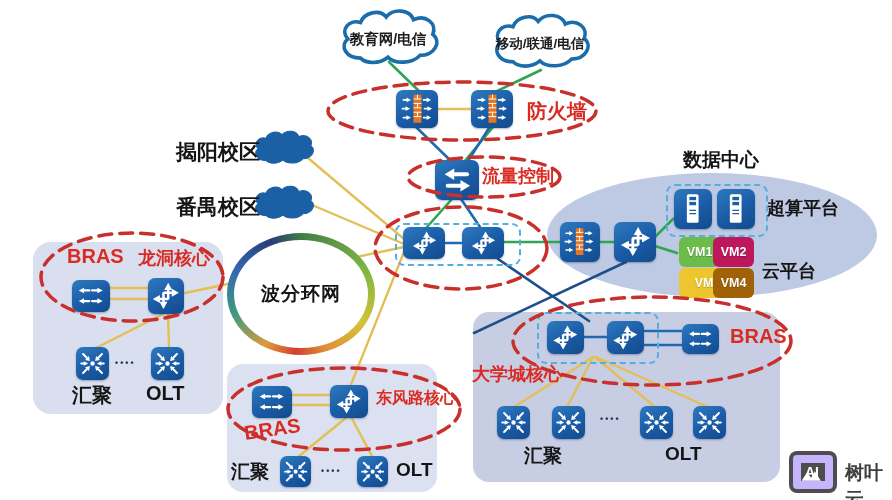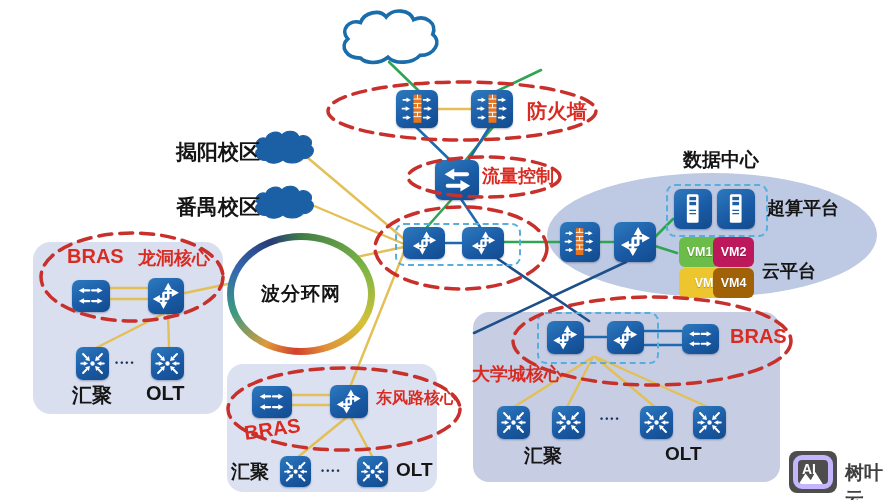--- a/index.html
+++ b/index.html
@@ -29,21 +29,21 @@
   #ring::after{content:"";position:absolute;inset:7px;background:#fff;border-radius:50%;}
   #ring .ring-label{position:relative;z-index:2;font-weight:bold;font-size:19px;color:#141414;letter-spacing:1px;}
   
   .vm{position:absolute;width:41px;height:30px;border-radius:6px;z-index:4;
       display:flex;align-items:center;justify-content:center;
       color:#fff;font-weight:bold;font-size:12.5px;text-shadow:0 1px 1px rgba(0,0,0,.25);}
   svg.layer{position:absolute;left:0;top:0;z-index:2;pointer-events:none;}
   svg.toplayer{position:absolute;left:0;top:0;z-index:7;pointer-events:none;}
   
   #wm-icon{position:absolute;left:789px;top:451px;width:48px;height:42px;background:#4d4d4d;border-radius:8px;z-index:8;}
-  #wm-icon .inner{position:absolute;inset:4px;border:5px solid #c4b5fd;border-radius:9px;overflow:hidden;}
+  #wm-icon .inner{position:absolute;inset:4px;border:8px solid #c4b5fd;border-radius:4px;overflow:hidden;}
   #wm-icon .ai{position:absolute;left:4px;top:1px;color:#fff;font-weight:bold;font-size:14px;}
   #wm-icon svg{position:absolute;left:0;bottom:0;width:100%;height:60%;}
   #wm-text{position:absolute;left:845px;top:460px;font-size:19px;color:#3f3f3f;font-weight:bold;z-index:8;}
   .hidden-defs{position:absolute;width:0;height:0;overflow:hidden;}
 </style>
 </head>
 <body>
 
 <svg class="hidden-defs" aria-hidden="true">
   <defs>
@@ -189,20 +189,27 @@
   </svg>
 
   <div class="bdash" style="left:395px;top:223px;width:122px;height:39px;"></div>
   <div class="bdash" style="left:666px;top:184px;width:98px;height:49px;"></div>
   <div class="bdash" style="left:537px;top:312px;width:118px;height:48px;"></div>
 
   <div class="cloud" style="left:333px;top:6px;width:110px;height:64px;">
     <svg viewBox="0 0 120 70" width="110" height="64">
         <use href="#g-cloud" fill="#fff" stroke="#1b6cab" stroke-width="4"></use>
       </svg>
+    <div class="cloud-text" style="top:24px;font-size:14.5px;">教育网/电信</div>
+  </div>
+  <div class="cloud" style="left:486px;top:10px;width:108px;height:64px;">
+    <svg viewBox="0 0 120 70" width="108" height="64">
+        <use href="#g-cloud" fill="#fff" stroke="#1b6cab" stroke-width="4"></use>
+      </svg>
+    <div class="cloud-text" style="top:25px;font-size:13.5px;">移动/联通/电信</div>
   </div>
   <div class="cloud" style="left:249px;top:127px;width:68px;height:42px;">
     <svg viewBox="0 0 120 70" width="68" height="42">
         <use href="#g-cloud" fill="#1b5fa5" stroke="#1b5fa5" stroke-width="2"></use>
       </svg>
   </div>
   <div class="cloud" style="left:249px;top:182px;width:68px;height:42px;">
     <svg viewBox="0 0 120 70" width="68" height="42">
         <use href="#g-cloud" fill="#1b5fa5" stroke="#1b5fa5" stroke-width="2"></use>
       </svg>

